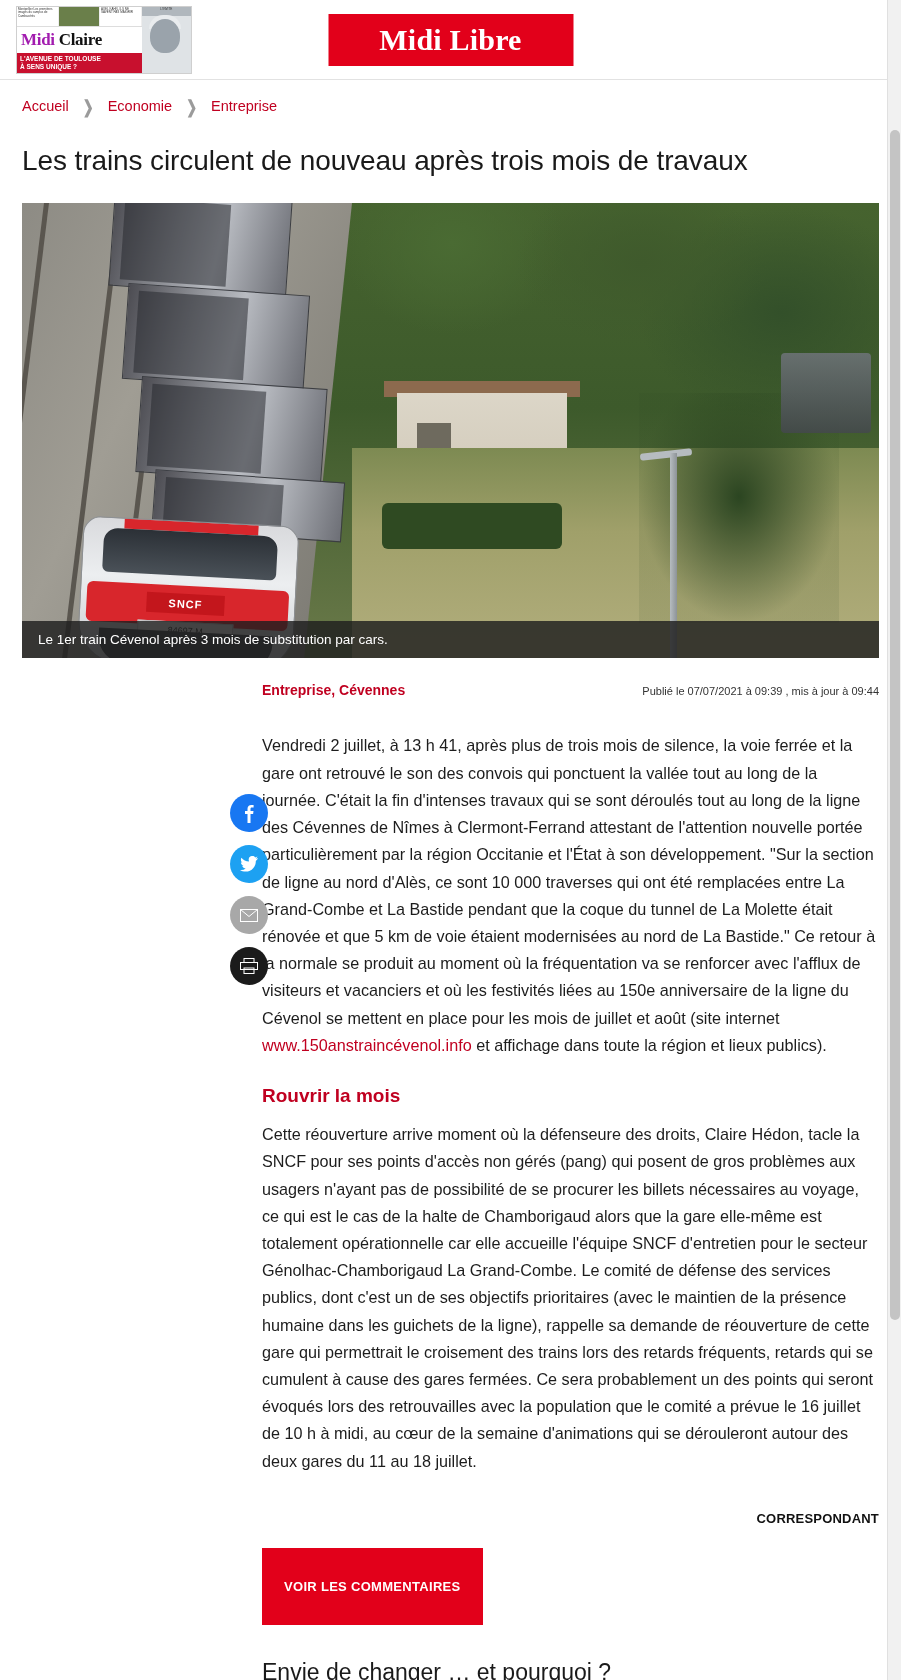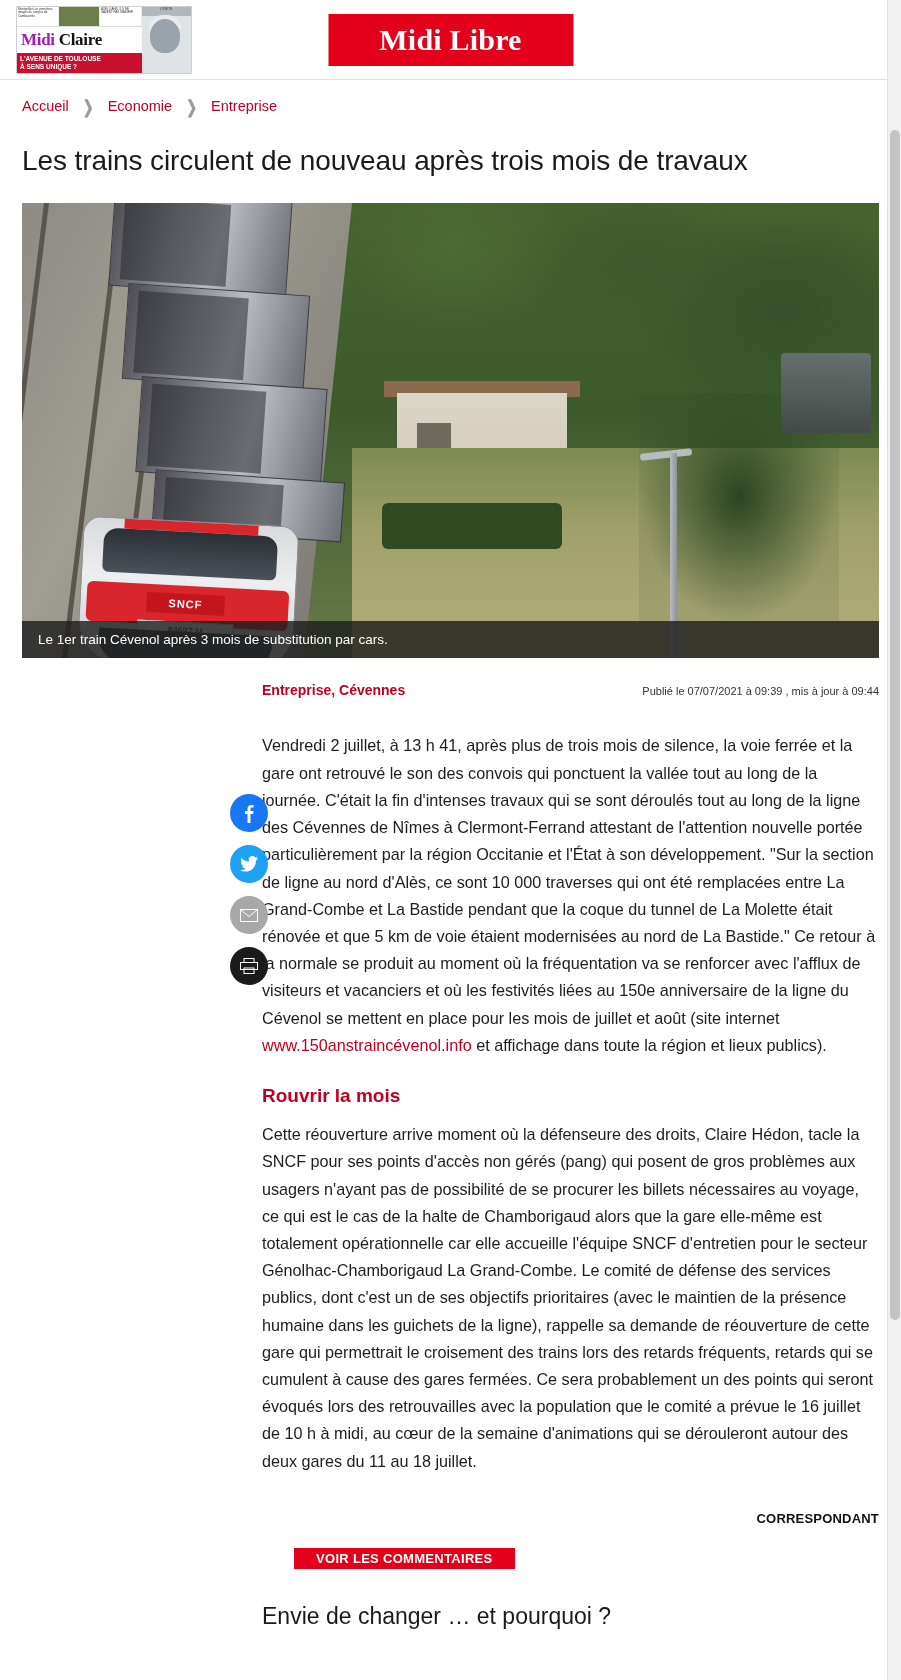--- a/index.html
+++ b/index.html
@@ -405,24 +405,23 @@
     letter-spacing: .2px;
   }
   .comments-btn {
     display: inline-block;
     margin-top: 22px;
     background: #e2001a;
     color: #fff;
     font-size: 13px;
     font-weight: bold;
     letter-spacing: .3px;
-    padding: 3px 22px;
+    padding: 31px 22px;
     border: none;
     cursor: pointer;
-    margin-left: 32px;
   }
   .next-title {
     margin: 34px 0 18px 0;
     font-size: 23px;
     color: #1a1a1a;
     font-weight: normal;
   }
 
   
   .scrollbar {

